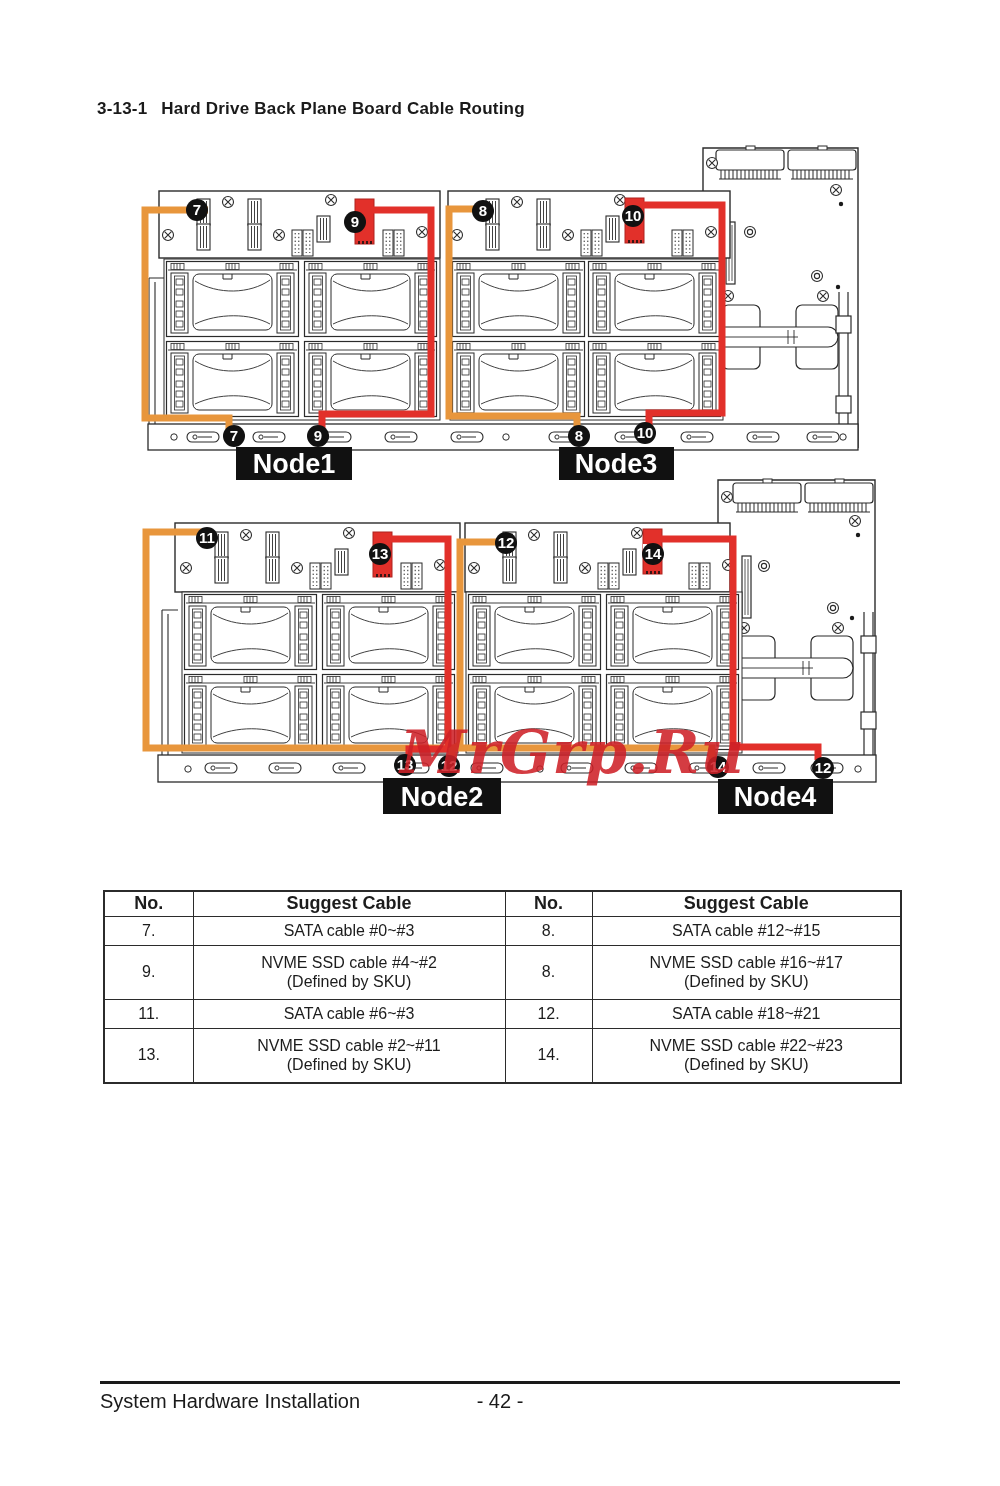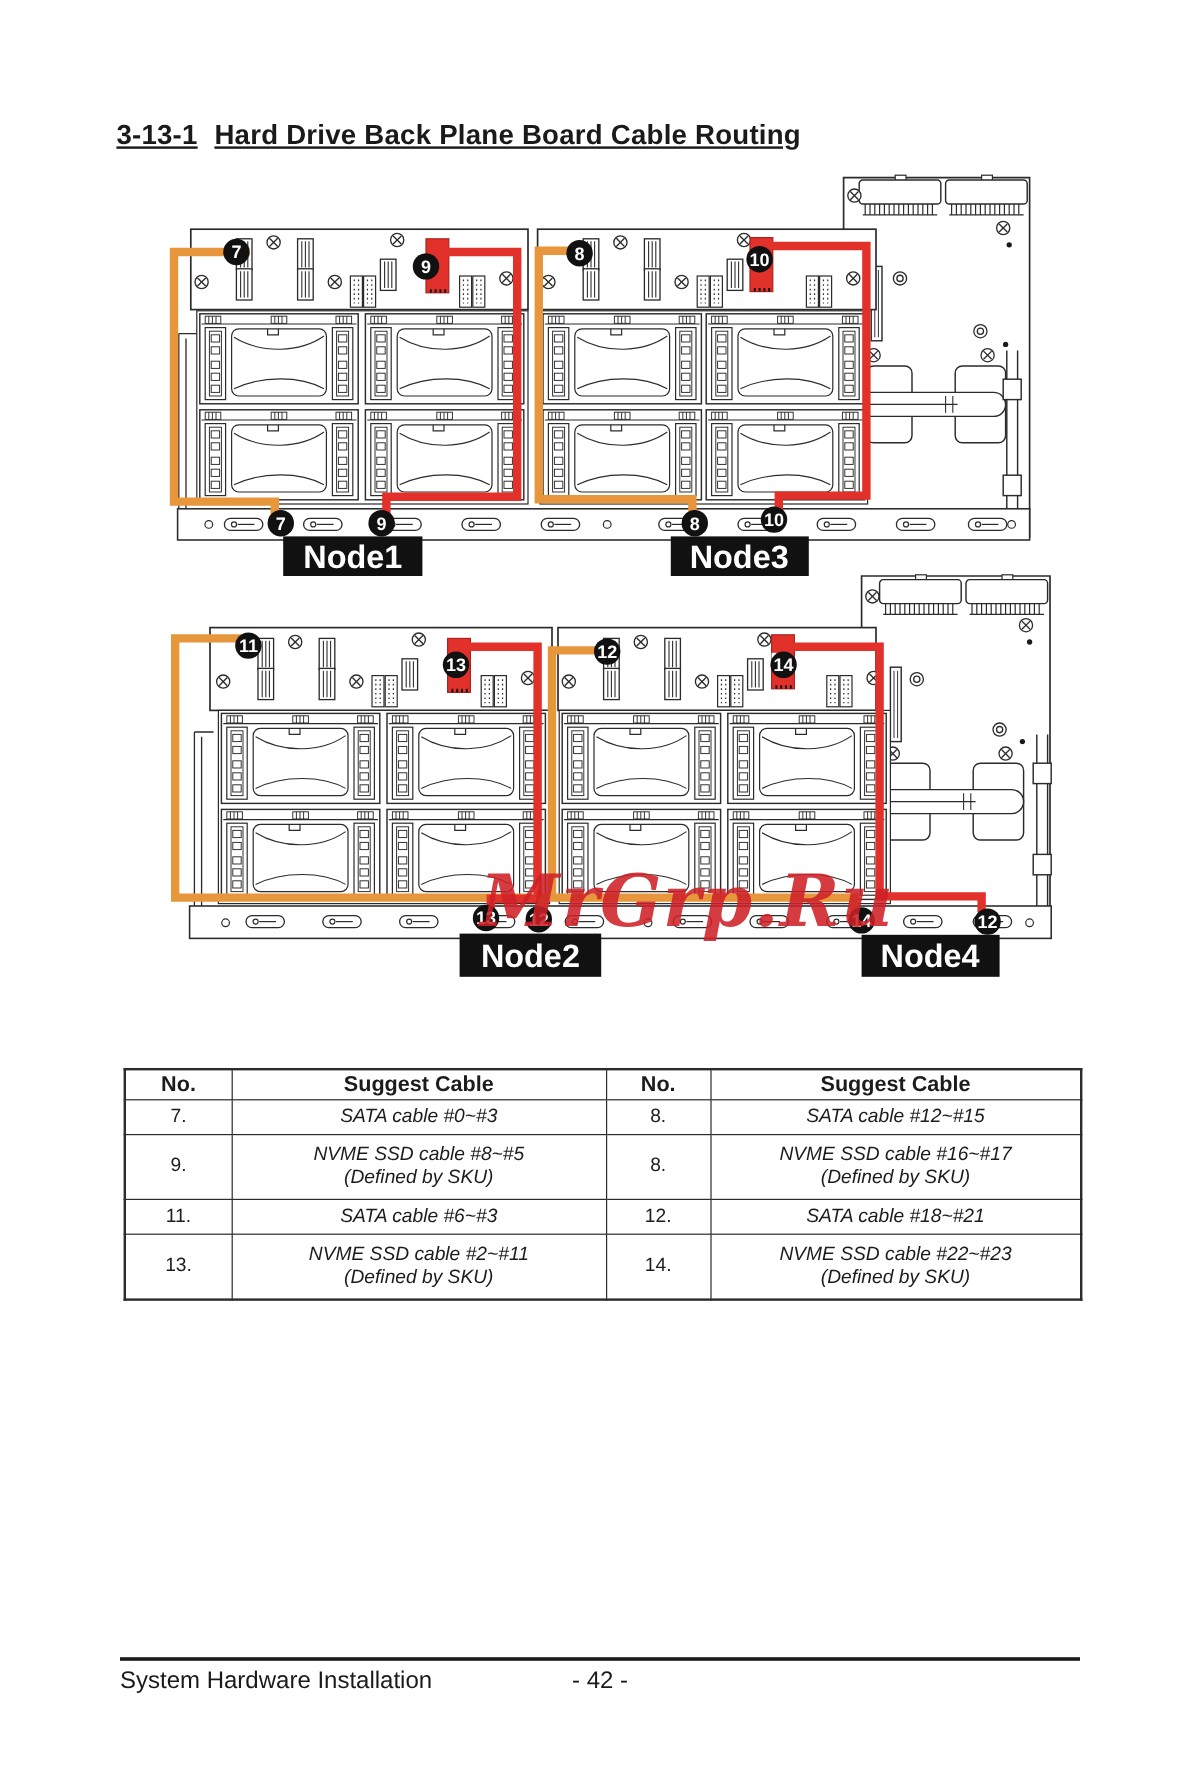--- a/index.html
+++ b/index.html
@@ -2,41 +2,41 @@
 <html><head>
 <meta charset="utf-8">
 <style>
   html,body{margin:0;padding:0;}
   body{
     width:1000px;height:1486px;position:relative;background:#ffffff;
     font-family:"Liberation Sans", sans-serif;color:#1a1a1a;overflow:hidden;
   }
   .abs{position:absolute;}
   
-  #title{left:97px;top:99px;font-size:23px;font-weight:bold;letter-spacing:0.2px;white-space:nowrap;text-decoration:underline;}
+  #title{left:97px;top:99px;font-size:17px;font-weight:bold;letter-spacing:0.2px;white-space:nowrap;}
   #title .sec{margin-right:14px;}
   
   #canvas{left:0;top:0;width:1000px;height:1486px;}
   
   #watermark{
     left:400px;top:717px;font-family:"DejaVu Serif", serif;
     font-style:italic;font-weight:bold;font-size:60px;color:#CE2027;opacity:0.87;
     letter-spacing:1px;white-space:nowrap;
   }
   
   #cable-table{left:103px;top:890px;border-collapse:collapse;table-layout:fixed;width:797px;}
   #cable-table th,#cable-table td{
     border:1px solid #2b2b2b;text-align:center;vertical-align:middle;
     padding:1px 0;font-size:16px;line-height:1.18;color:#1c1c1c;
   }
   #cable-table{border:2px solid #2b2b2b;}
   #cable-table th{font-size:18px;font-weight:bold;height:22px;}
   #cable-table tr.r-short td{height:26px;}
   #cable-table tr.r-tall td{height:51px;}
-  #cable-table td span{display:block;font-style:italic;}
+  #cable-table td span{display:block;}
   
   #footer-line{left:100px;top:1381px;width:800px;height:3px;background:#1a1a1a;}
   #footer{left:100px;top:1390px;width:800px;font-size:20px;}
   #footer .fl{position:absolute;left:0;top:0;}
   #footer .fp{display:block;text-align:center;}
   svg text{font-family:"Liberation Sans", sans-serif;}
 </style>
 </head>
 <body>
 
@@ -395,21 +395,21 @@
         </td>
     <td>8.</td>
     <td>
           <span>SATA cable #12~#15</span>
           <span></span>
         </td>
   </tr>
   <tr class="r-tall">
     <td>9.</td>
     <td>
-          <span>NVME SSD cable #8~#5</span>
+          <span>NVME SSD cable #4~#2</span>
           <span>(Defined by SKU)</span>
         </td>
     <td>8.</td>
     <td>
           <span>NVME SSD cable #16~#17</span>
           <span>(Defined by SKU)</span>
         </td>
   </tr>
   <tr class="r-short">
     <td>11.</td>

